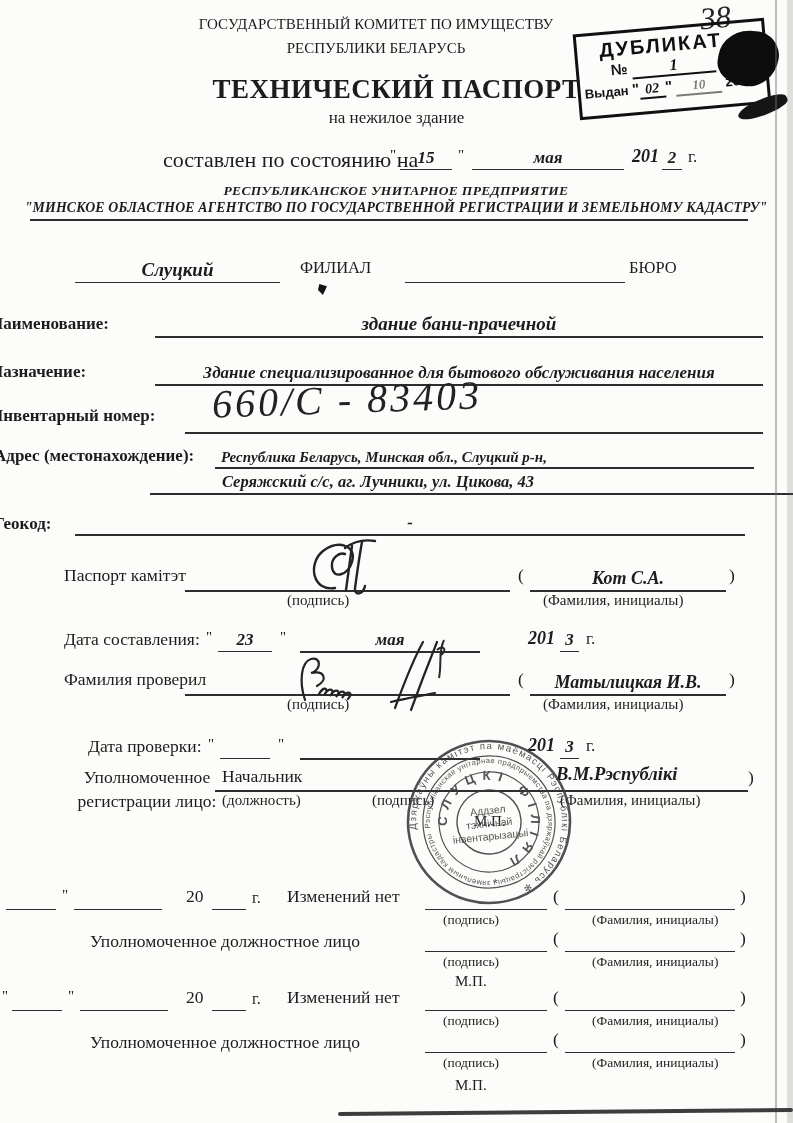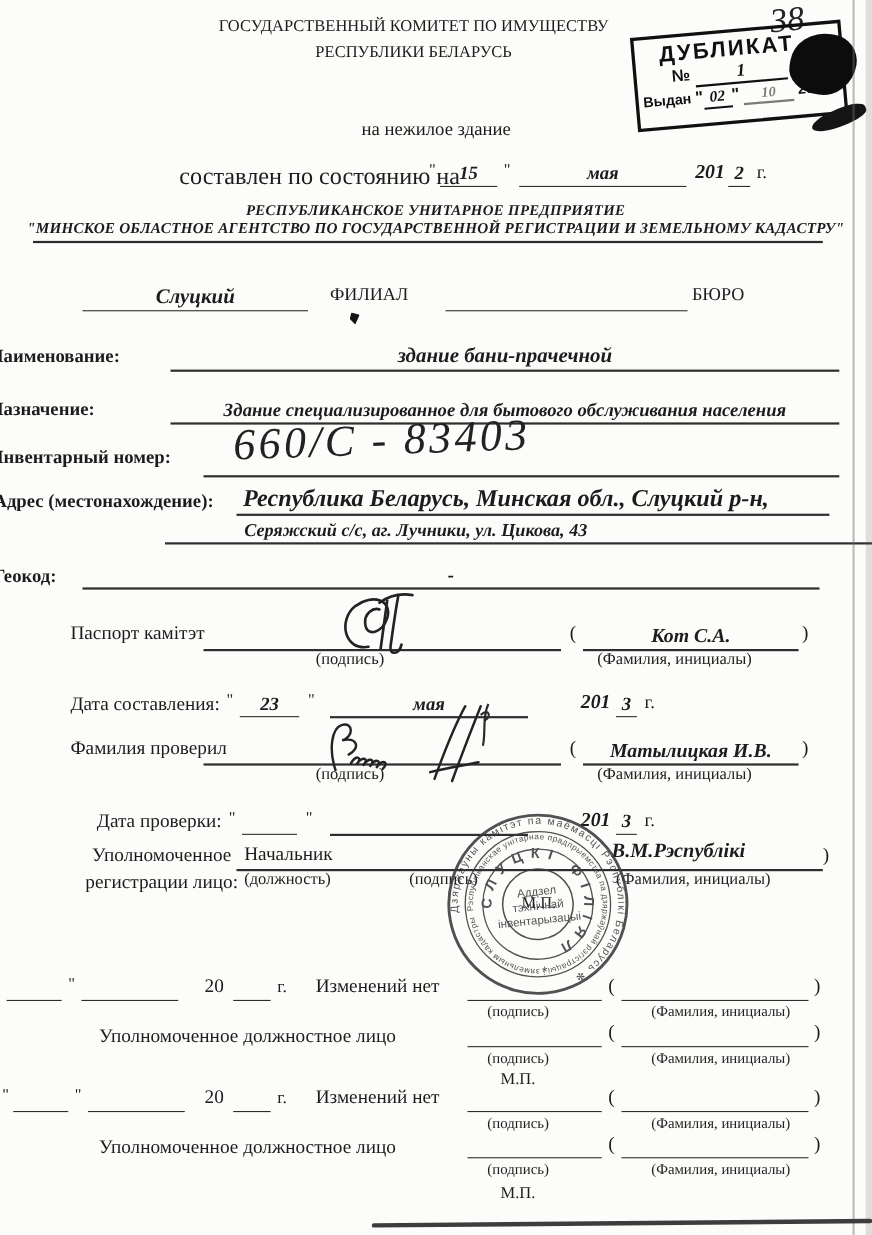--- a/index.html
+++ b/index.html
@@ -53,20 +53,21 @@
     <div class="row" style="left:4px;top:48px;font-size:13px;font-weight:700;">
       <span>Выдан</span>
       <span class="q">"</span><span class="dupu" style="width:26px;font-size:14px;">02</span><span class="q">"</span>
       <span class="dupu" style="width:46px;font-size:13px;opacity:.55;">10</span>
       <span>20</span>
     </div>
     <div id="blob"></div>
     <div id="blob2"></div>
   </div>
 
+  <div class="abs ctr b" style="left:0;top:74px;width:793px;font-size:27px;letter-spacing:.5px;">ТЕХНИЧЕСКИЙ ПАСПОРТ</div>
   <div class="abs ctr" style="left:0;top:108px;width:793px;font-size:17px;">на нежилое здание</div>
 
   <div class="txt" style="left:163px;top:147px;font-size:22px;">составлен по состоянию на</div>
   <div class="txt q" style="left:390px;top:147px;">"</div>
   <div class="line" style="left:400px;top:142px;width:52px;height:26px;">
     <span class="bi" style="font-size:17px;">15</span>
     </div>
   <div class="txt q" style="left:458px;top:147px;">"</div>
   <div class="line" style="left:472px;top:142px;width:152px;height:26px;">
     <span class="bi" style="font-size:17px;">мая</span>
@@ -98,21 +99,21 @@
   <div class="line" style="left:155px;top:348px;width:608px;height:35px;border-bottom-width:2px;">
     <span class="bi" style="font-size:17px;">Здание специализированное для бытового обслуживания населения</span>
     </div>
 
   <div class="lab" style="left:-10px;top:406px;">Инвентарный номер:</div>
   <div class="line" style="left:185px;top:394px;width:578px;height:37px;border-bottom-width:2px;"></div>
   <div class="abs" style="left:212px;top:376px;font-size:40px;font-style:italic;letter-spacing:3px;transform:rotate(-2deg);color:#222;">660/С - 83403</div>
 
   <div class="lab" style="left:-6px;top:446px;">Адрес (местонахождение):</div>
   <div class="line left" style="left:215px;top:433px;width:533px;height:33px;border-bottom-width:2px;padding-left:6px;">
-    <span class="bi" style="font-size:22px;text-align:center;">Республика Беларусь, Минская обл., Слуцкий р-н,</span>
+    <span class="bi" style="font-size:15px;text-align:center;">Республика Беларусь, Минская обл., Слуцкий р-н,</span>
     </div>
   <div class="line left" style="left:150px;top:459px;width:598px;height:33px;border-bottom-width:2px;padding-left:72px;">
     <span class="bi" style="font-size:16.5px;">Серяжский с/с, аг. Лучники, ул. Цикова, 43</span>
     </div>
 
   <div class="lab" style="left:-6px;top:514px;">Геокод:</div>
   <div class="line" style="left:75px;top:500px;width:670px;height:33px;border-bottom-width:2px;">
     <span class="bi" style="font-size:17px;">-</span>
     </div>
 

